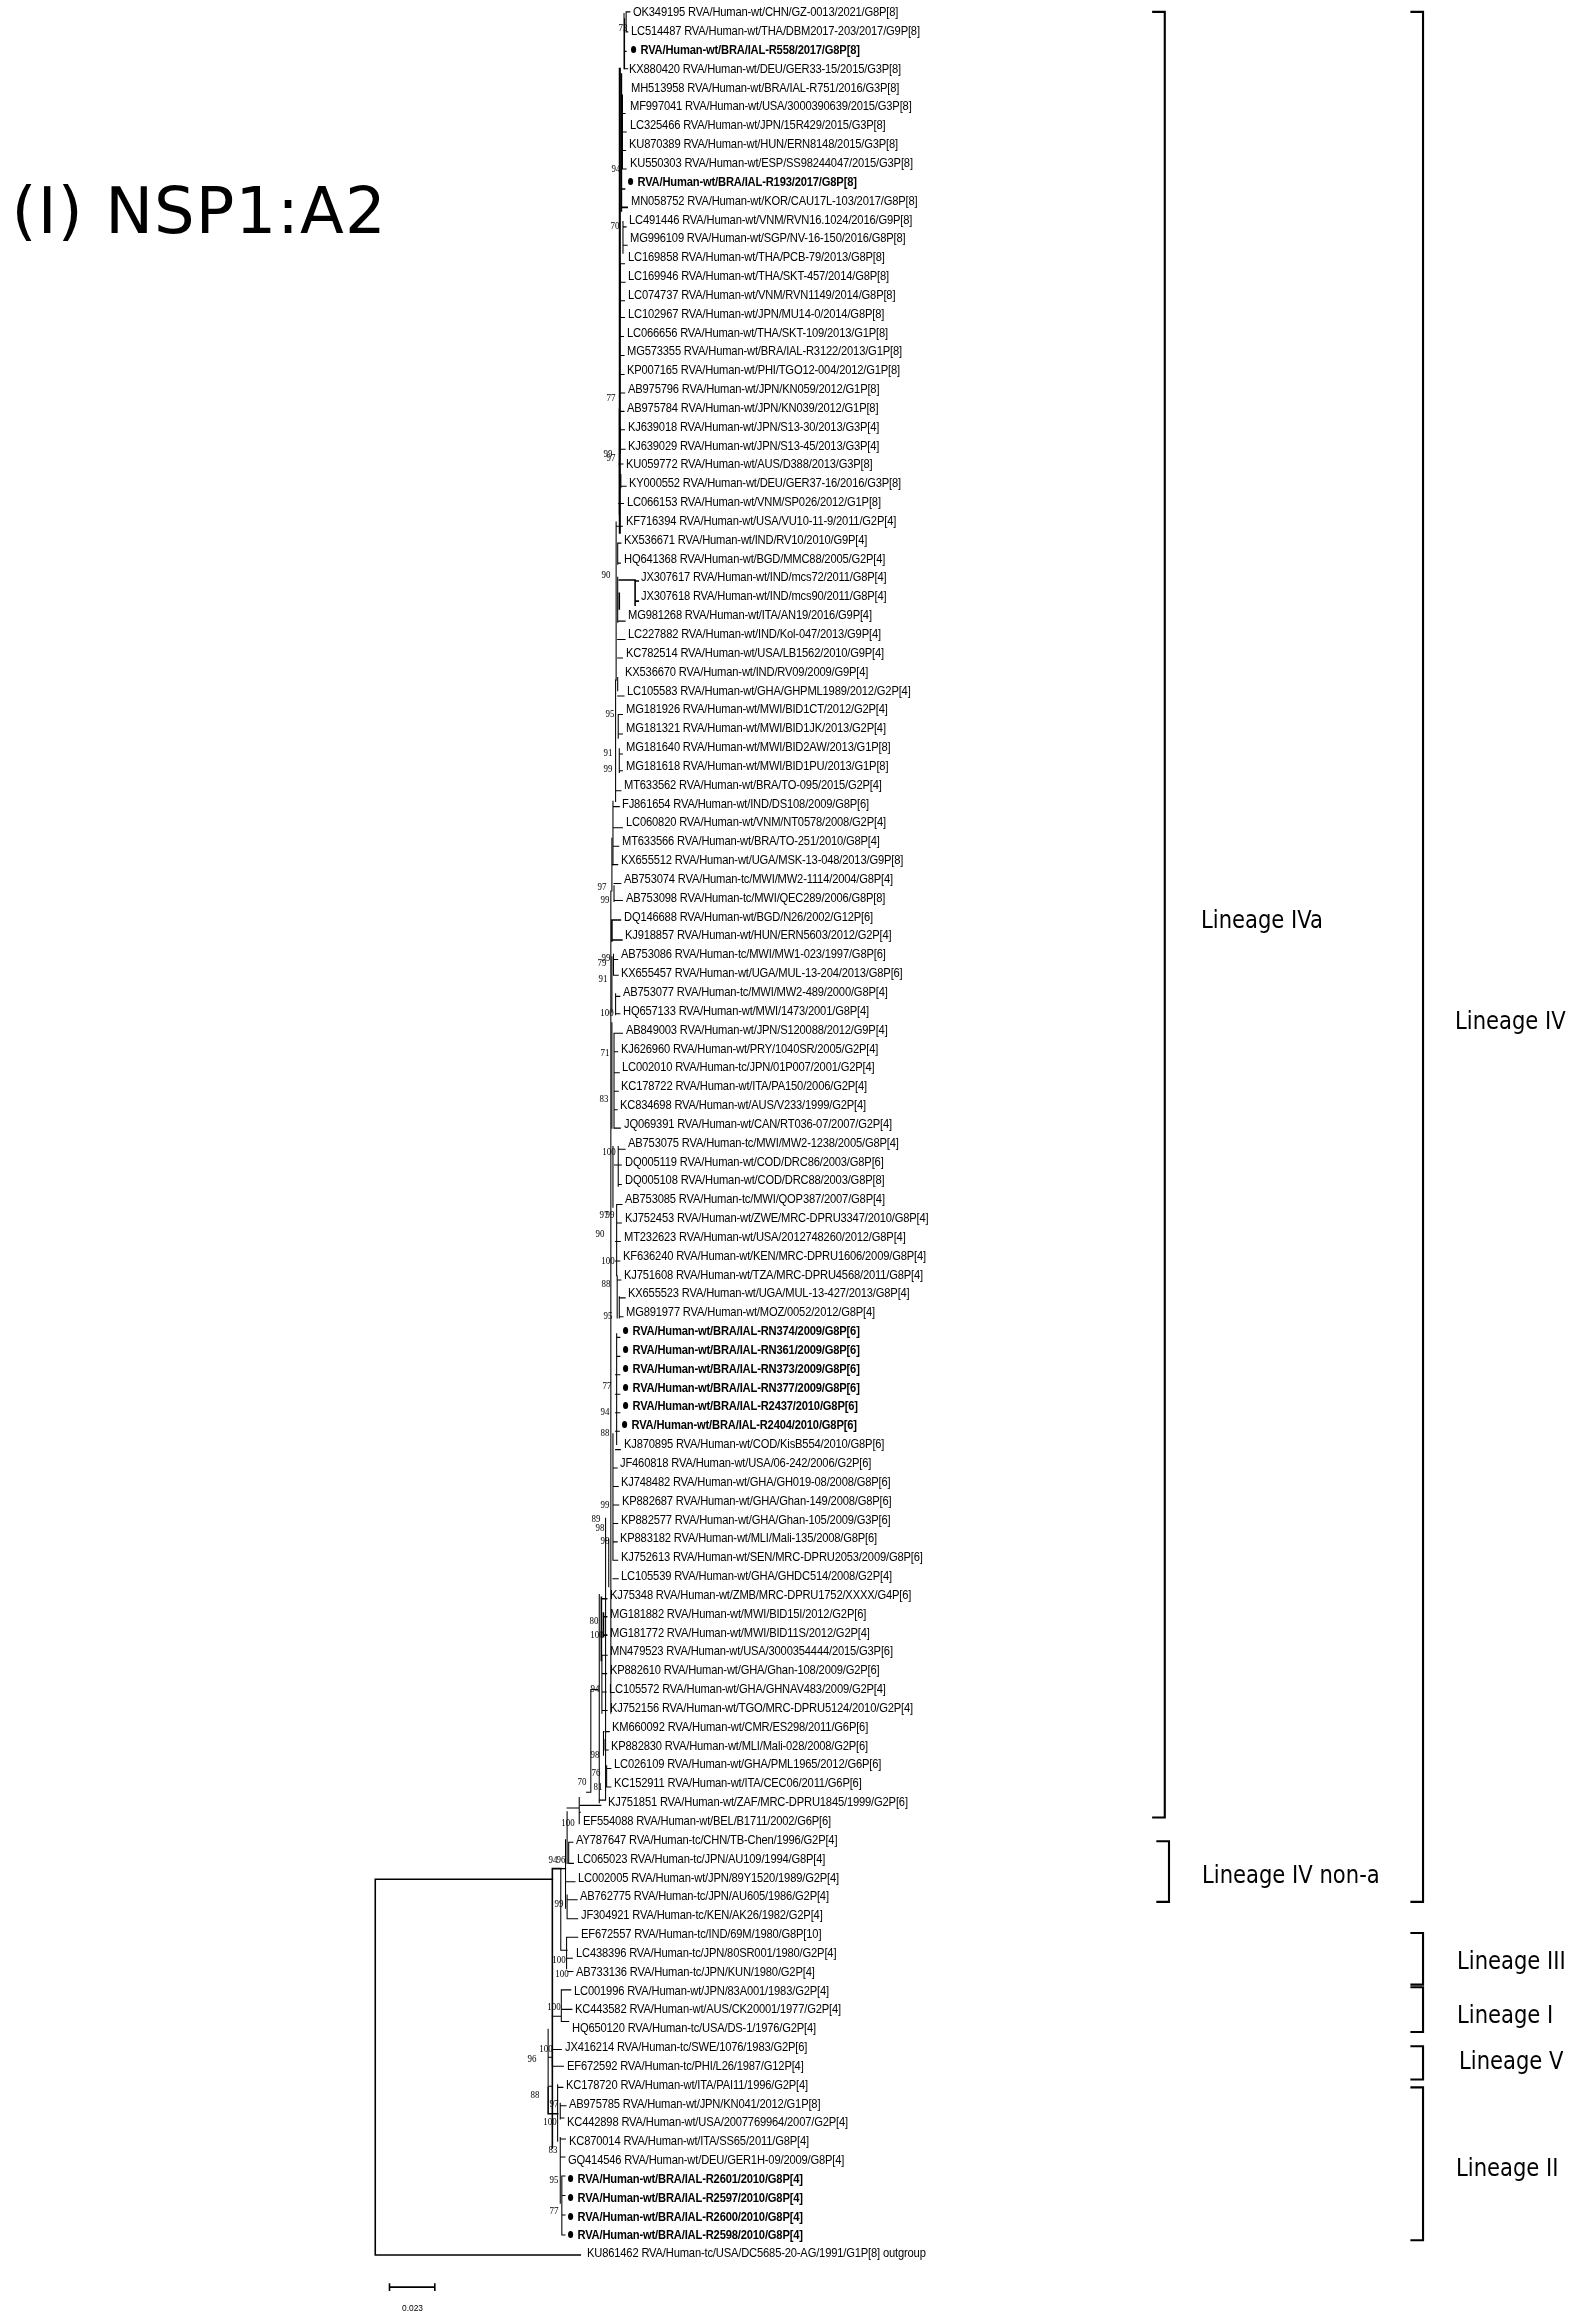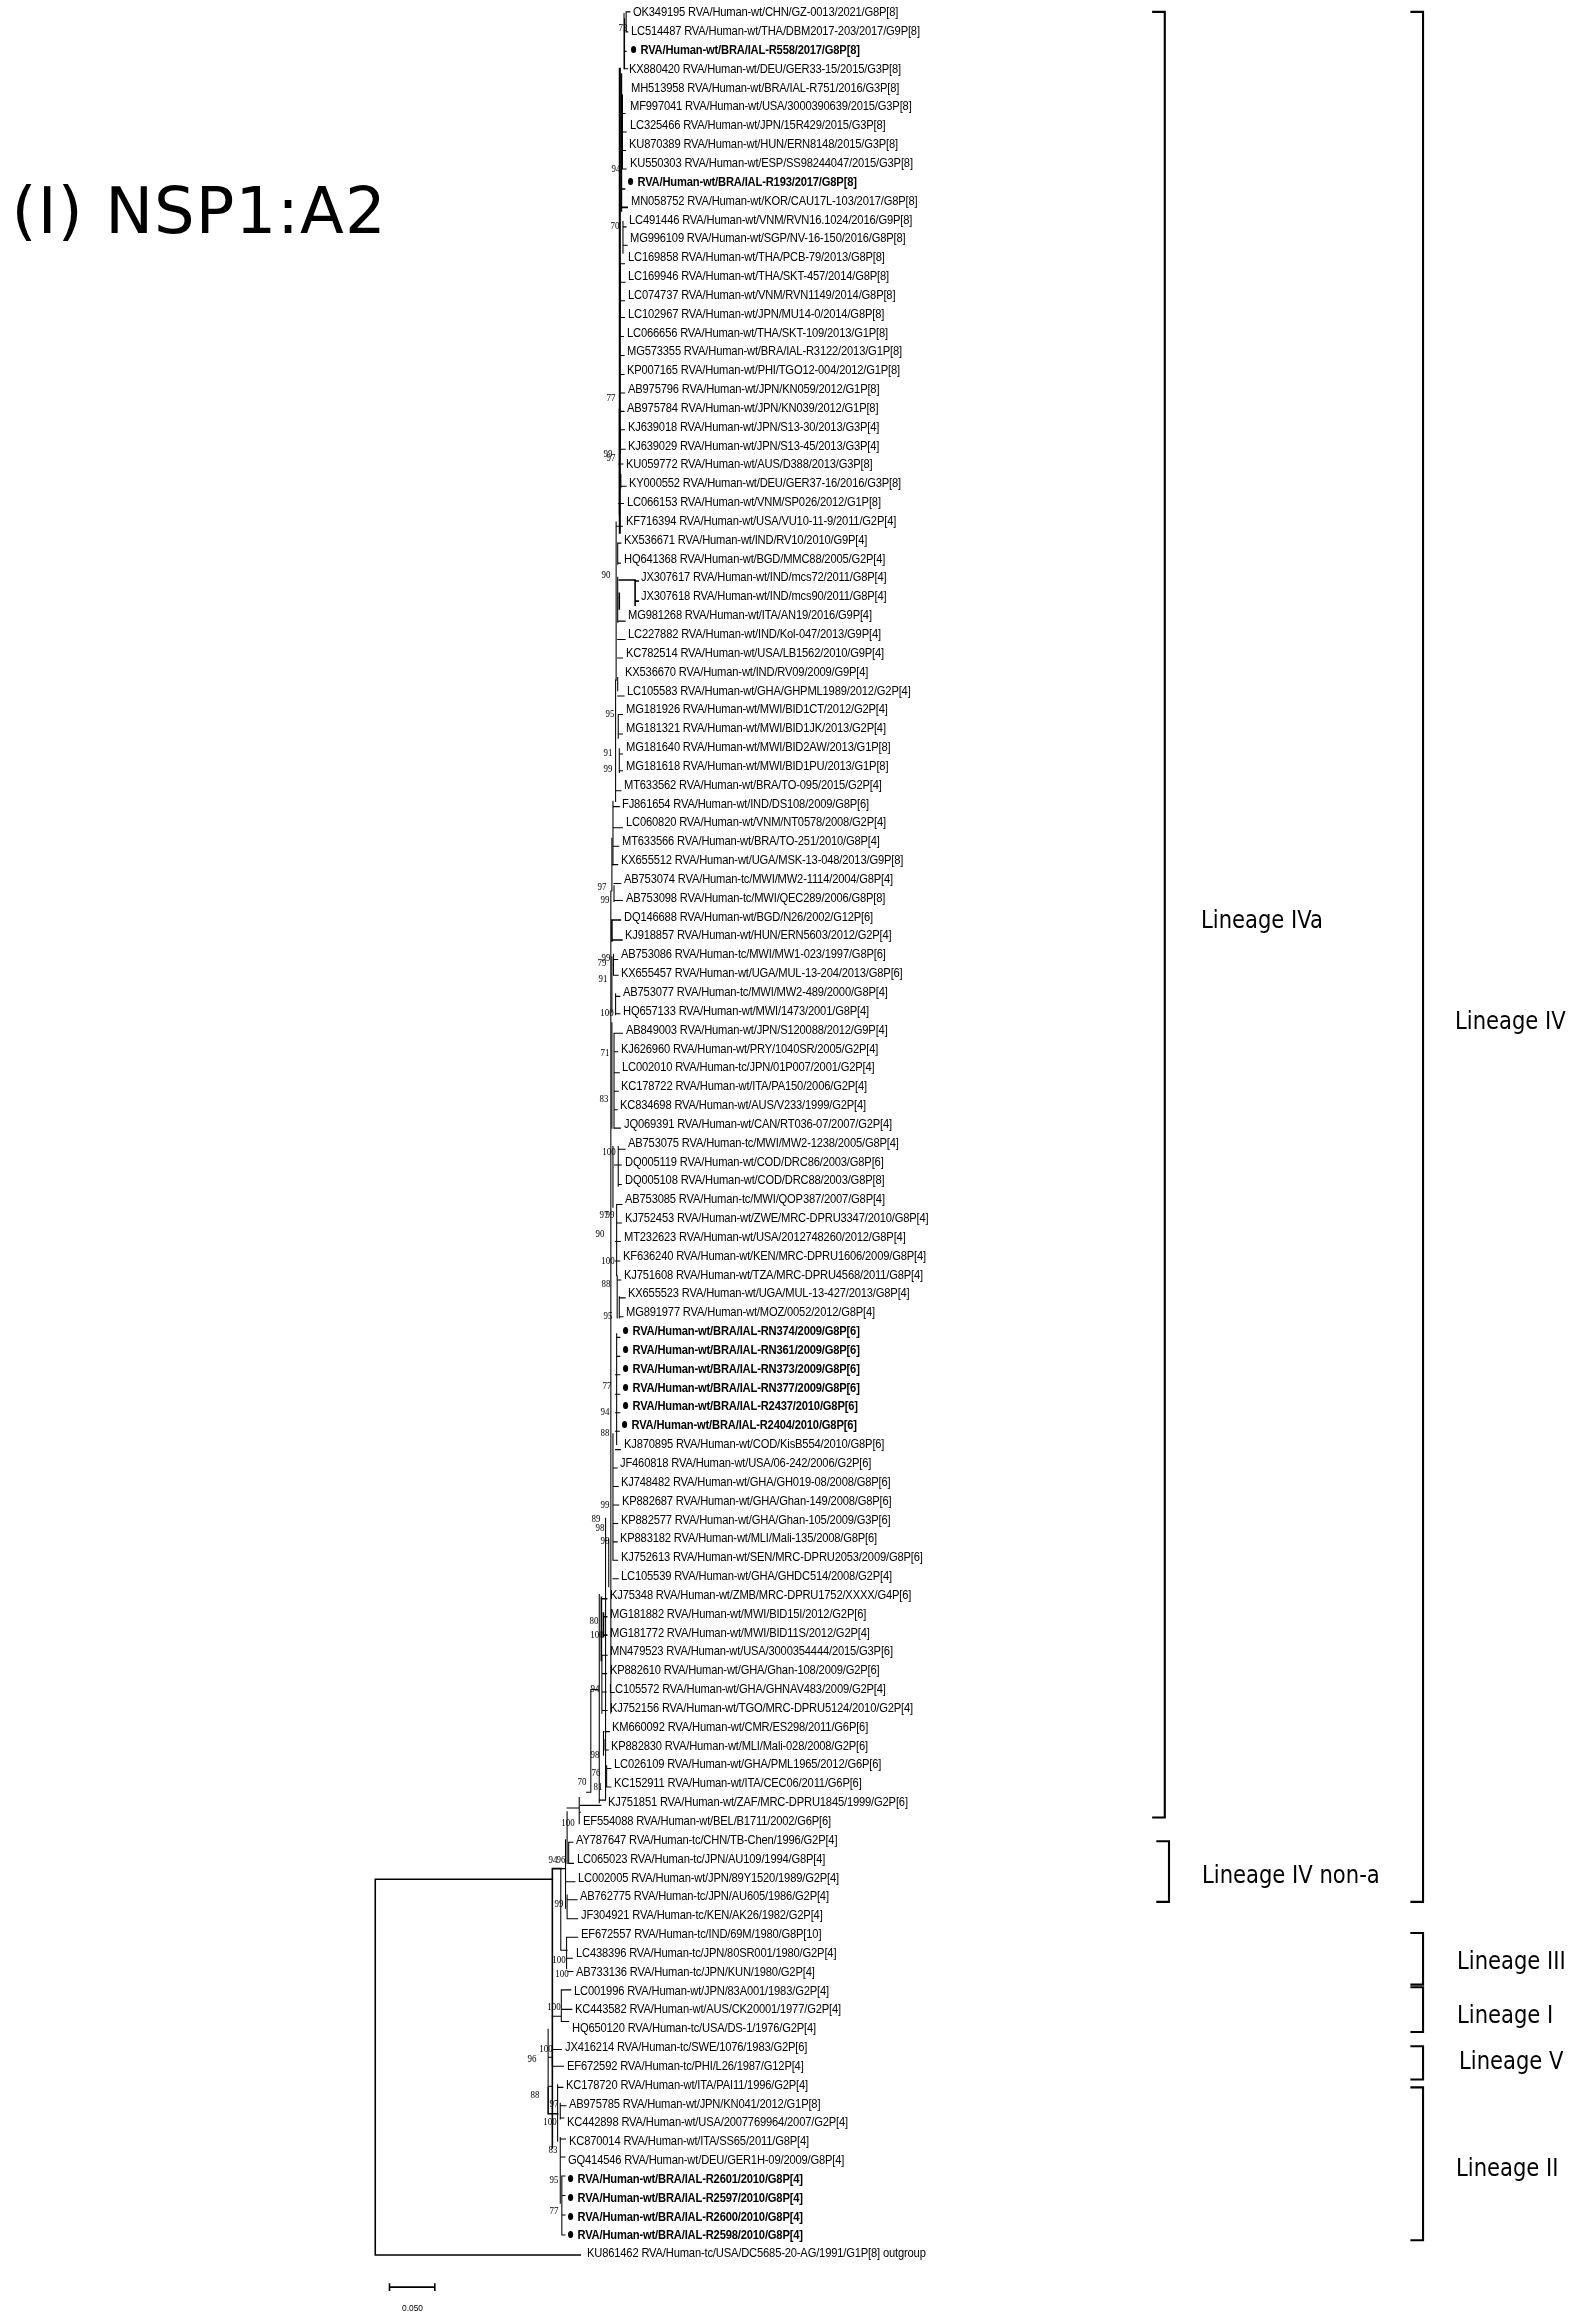--- a/index.html
+++ b/index.html
@@ -261,14 +261,14 @@
       <path d="M2186 22 H2210 V3448 H2186" stroke="#000" stroke-width="4" fill="none"></path>
       <path d="M2194 3493 H2218 V3608 H2194" stroke="#000" stroke-width="4" fill="none"></path>
       <path d="M2676 22 H2700 V3608 H2676" stroke="#000" stroke-width="4" fill="none"></path>
       <path d="M2676 3667 H2700 V3765 H2676" stroke="#000" stroke-width="4" fill="none"></path>
       <path d="M2676 3770 H2700 V3855 H2676" stroke="#000" stroke-width="4" fill="none"></path>
       <path d="M2676 3882 H2700 V3945 H2676" stroke="#000" stroke-width="4" fill="none"></path>
       <path d="M2676 3960 H2700 V4250 H2676" stroke="#000" stroke-width="4" fill="none"></path>
     </svg>
   </div>
 
-<div class="scale-label" style="left:402px; top:2304px;">0.050</div>
+<div class="scale-label" style="left:402px; top:2304px;">0.023</div>
 
 
 </body></html>

